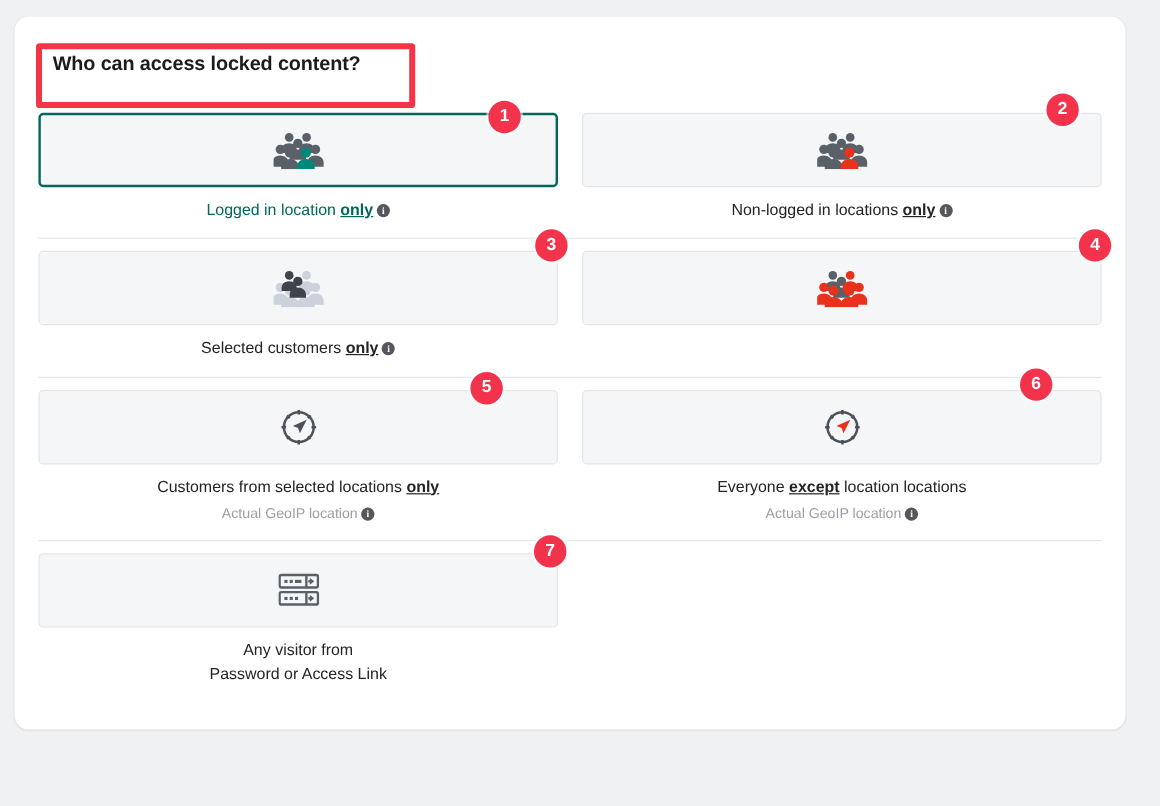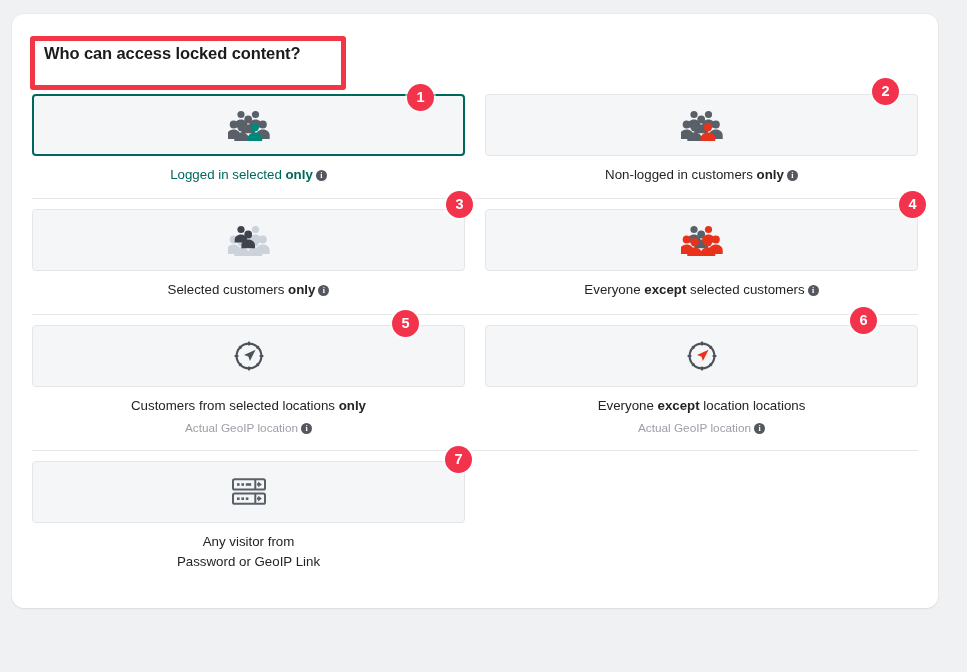--- a/index.html
+++ b/index.html
@@ -107,21 +107,21 @@
     background: #f4f6f7;
   }
 
   .opt-caption {
     text-align: center;
     font-size: 13.3px;
     color: #222426;
     margin-top: 9px;
     line-height: 1.45;
   }
-  .opt-caption .em { font-weight: bold; }
+  .opt-caption .em { font-weight: bold; text-decoration: underline; }
   .opt-caption.green { color: #00685a; }
   .opt-subcaption {
     text-align: center;
     font-size: 11.8px;
     color: #9ca0a6;
     margin-top: 5px;
     line-height: 1.4;
   }
   .cap-line { display: block; }
 
@@ -196,21 +196,21 @@
                       <path d="M13.6 23.6c-4.2 0-7.3 2.7-7.3 6.2V32h14.6v-2.2c0-3.5-3.1-6.2-7.3-6.2z"></path>
                   </g>
                   <g fill="#00897b">
                     <circle cx="26.9" cy="18.2" r="4.2"></circle>
                       <path d="M26.9 23.6c-4.2 0-7.3 2.7-7.3 6.2V32h14.6v-2.2c0-3.5-3.1-6.2-7.3-6.2z"></path>
                   </g>
                 </svg>
               </span>
             </div>
             <div class="opt-caption green">
-              <span>Logged in selected </span><span class="em">only</span><span class="info-ico">i</span>
+              <span>Logged in location </span><span class="em">only</span><span class="info-ico">i</span>
             </div>
           </div>
 
           <div class="opt-col">
             <div class="badge" style="right:19px; top:-6px;">2</div>
             <div class="opt-tile">
               <span>
                 <svg width="42" height="32" viewBox="0 0 42 32">
                   <g fill="#5a6068">
                     <circle cx="13" cy="5.5" r="3.6"></circle>
@@ -227,21 +227,21 @@
                       <path d="M13.6 23.6c-4.2 0-7.3 2.7-7.3 6.2V32h14.6v-2.2c0-3.5-3.1-6.2-7.3-6.2z"></path>
                   </g>
                   <g fill="#e8321b">
                     <circle cx="26.9" cy="18.2" r="4.2"></circle>
                       <path d="M26.9 23.6c-4.2 0-7.3 2.7-7.3 6.2V32h14.6v-2.2c0-3.5-3.1-6.2-7.3-6.2z"></path>
                   </g>
                 </svg>
               </span>
             </div>
             <div class="opt-caption">
-              <span>Non-logged in customers </span><span class="em">only</span><span class="info-ico">i</span>
+              <span>Non-logged in locations </span><span class="em">only</span><span class="info-ico">i</span>
             </div>
           </div>
         </div>
 
         <div class="divider"></div>
 
         <div class="opt-row">
 
           <div class="opt-col">
             <div class="badge" style="right:-8px; top:-8px;">3</div>
@@ -293,23 +293,20 @@
                     <circle cx="34.9" cy="15.5" r="3.9"></circle>
                       <path d="M34.9 20.6c-3.9 0-6.8 2.5-6.8 5.8V30H41.7v-3.6c0-3.3-2.9-5.8-6.8-5.8z"></path>
                     <circle cx="13.6" cy="18.2" r="4.2"></circle>
                       <path d="M13.6 23.6c-4.2 0-7.3 2.7-7.3 6.2V32h14.6v-2.2c0-3.5-3.1-6.2-7.3-6.2z"></path>
                     <circle cx="26.9" cy="18.2" r="4.2"></circle>
                       <path d="M26.9 23.6c-4.2 0-7.3 2.7-7.3 6.2V32h14.6v-2.2c0-3.5-3.1-6.2-7.3-6.2z"></path>
                   </g>
                 </svg>
               </span>
             </div>
-            <div class="opt-caption">
-              <span>Everyone </span><span class="em">except</span><span> selected customers</span><span class="info-ico">i</span>
-            </div>
           </div>
         </div>
 
         <div class="divider"></div>
 
         <div class="opt-row">
 
           <div class="opt-col">
             <div class="badge" style="right:46px; top:-5px;">5</div>
             <div class="opt-tile">
@@ -390,21 +387,21 @@
                     <rect x="9.4" y="20.4" width="2.6" height="2.6"></rect>
                     <rect x="13.8" y="20.4" width="2.6" height="2.6"></rect>
                     <path d="M26.2 4.6 L29.9 7.4 L26.2 10.2 L26.2 8.5 L25.0 8.5 L25.0 6.3 L26.2 6.3 Z"></path>
                     <path d="M26.2 18.8 L29.9 21.6 L26.2 24.4 L26.2 22.7 L25.0 22.7 L25.0 20.5 L26.2 20.5 Z"></path>
                   </g>
                 </svg>
               </span>
             </div>
             <div class="opt-caption">
               <span class="cap-line">Any visitor from</span>
-              <span class="cap-line">Password or GeoIP Link</span>
+              <span class="cap-line">Password or Access Link</span>
             </div>
           </div>
 
           <div class="opt-col"></div>
         </div>
 
       </div>
     </div>
   </div>
 </div>

